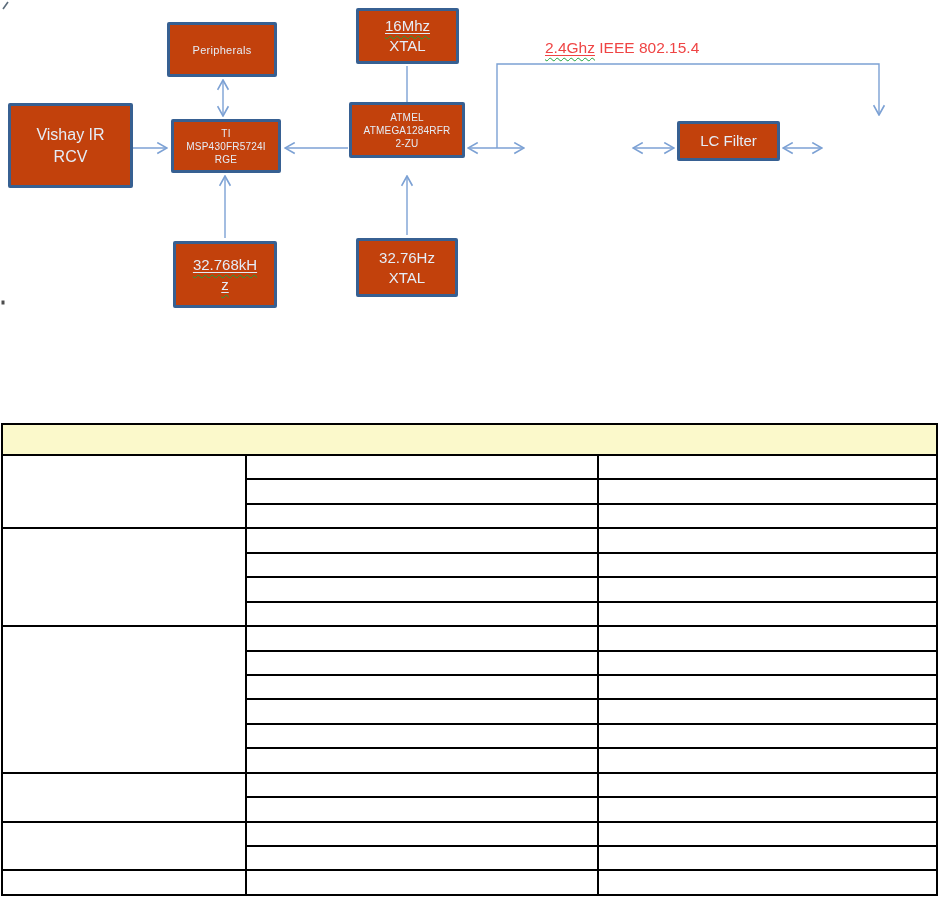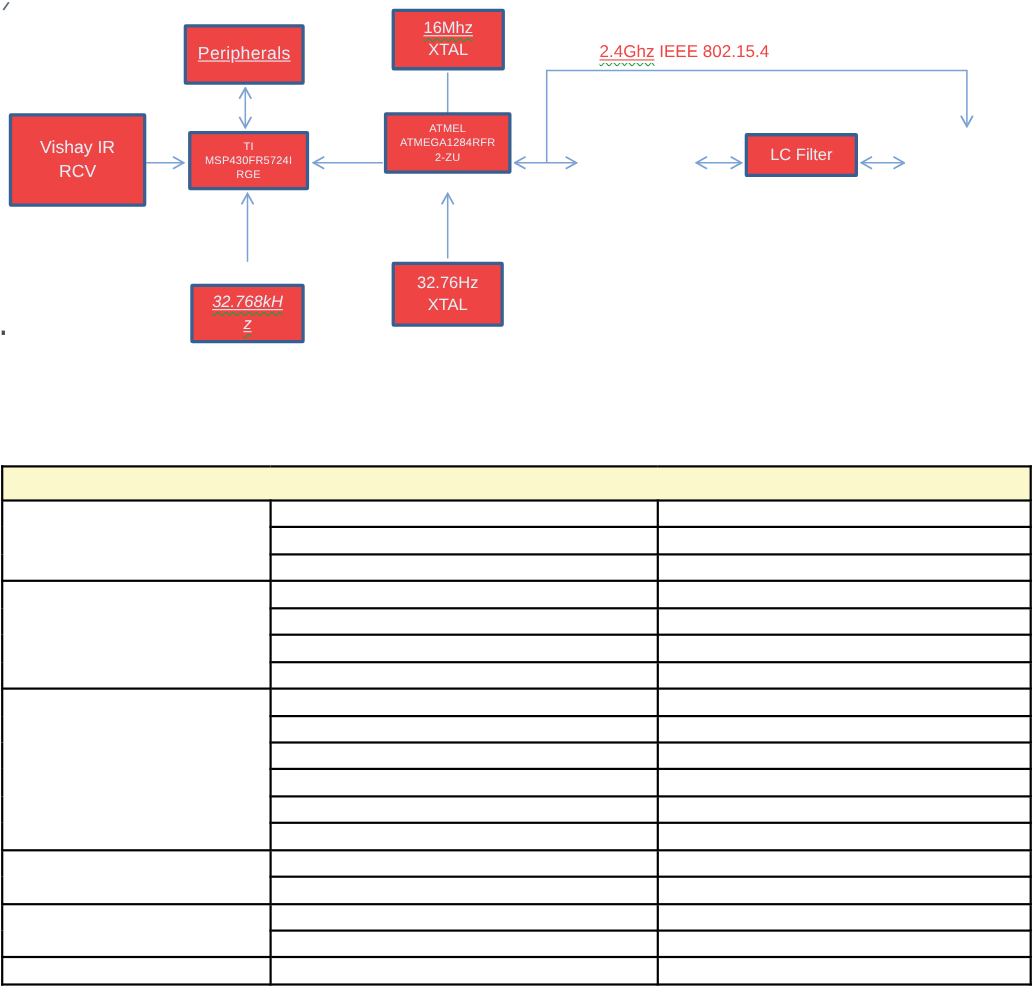--- a/index.html
+++ b/index.html
@@ -5,49 +5,49 @@
   html,body{margin:0;padding:0;background:#fff;}
   .stage{
     position:relative;width:939px;height:902px;background:#ffffff;overflow:hidden;
     font-family:"Liberation Sans",sans-serif;
   }
   
   .connectors{position:absolute;left:0;top:0;pointer-events:none;}
   
   .box{
     position:absolute;box-sizing:border-box;
-    background:#ef4444;border:3px solid #376092;border-radius:2px;
+    background:#c2410c;border:3px solid #376092;border-radius:2px;
     display:flex;flex-direction:column;align-items:center;justify-content:center;
     color:#E5EDF7;text-align:center;
   }
   .box .line{display:block;}
   .box-lg .line{font-size:15px;line-height:20px;}
   .box-sm .line{font-size:10px;line-height:13px;letter-spacing:.2px;}
-  #box-peripherals .line{font-size:16px;line-height:14px;letter-spacing:.3px;text-decoration:underline;}
+  #box-peripherals .line{font-size:11px;line-height:14px;letter-spacing:.3px;}
   
   .uline{text-decoration-line:underline;text-decoration-style:solid;
          text-decoration-color:currentColor;text-decoration-thickness:1px;
          text-underline-offset:2px;}
   .wavy-green{text-decoration-line:underline;text-decoration-style:wavy;
          text-decoration-color:#1FA03C;text-decoration-thickness:1px;
          text-underline-offset:4px;}
   .wavy-red{text-decoration-line:underline;text-decoration-style:wavy;
          text-decoration-color:#E23B2E;text-decoration-thickness:1px;
          text-underline-offset:3px;}
   
   #box-vishay     {left:8px;  top:103px;width:125px;height:85px;}
   #box-vishay .line{font-size:16px;line-height:22px;}
   #box-peripherals{left:167px;top:22px; width:110px;height:55px;}
   #box-msp430     {left:171px;top:119px;width:110px;height:54px;}
   #box-xtal16     {left:356px;top:8px;  width:103px;height:56px;}
   #box-atmel      {left:349px;top:102px;width:116px;height:56px;}
   #box-balun      {left:527px;top:120px;width:103px;height:56px;}
   #box-lcfilter   {left:677px;top:121px;width:103px;height:40px;}
   #box-antenna    {left:825px;top:120px;width:104px;height:56px;}
-  #box-xtal32k    {left:173px;top:258px;width:104px;height:54px;font-style:italic;}
+  #box-xtal32k    {left:173px;top:241px;width:104px;height:67px;}
   #box-xtal32     {left:356px;top:238px;width:102px;height:59px;}
   
   .rf-label{
     position:absolute;left:545px;top:38px;font-size:15.5px;line-height:20px;
     color:#ef4444;white-space:nowrap;
   }
   
   .spec-table{
     position:absolute;left:1px;top:423px;width:935px;height:473px;
     border-collapse:collapse;table-layout:fixed;

